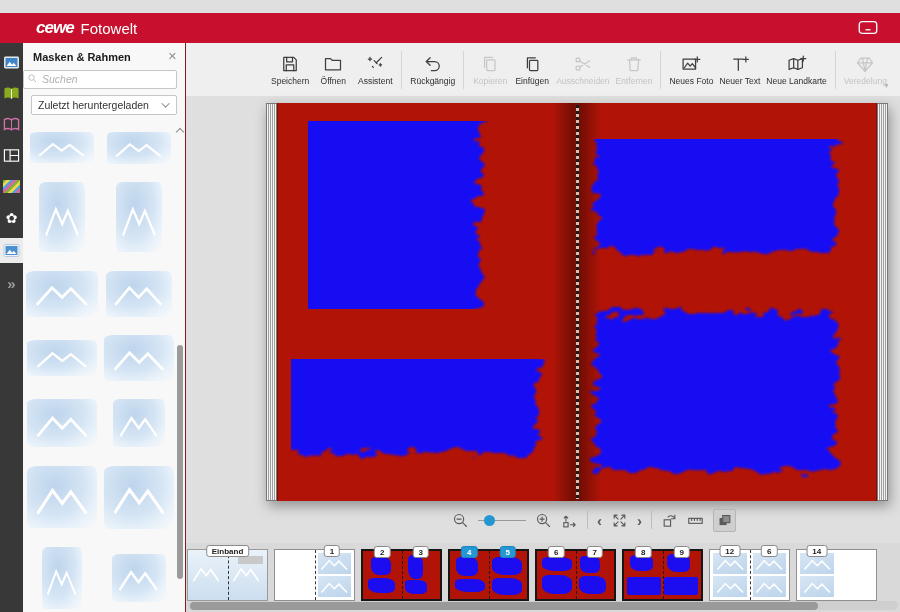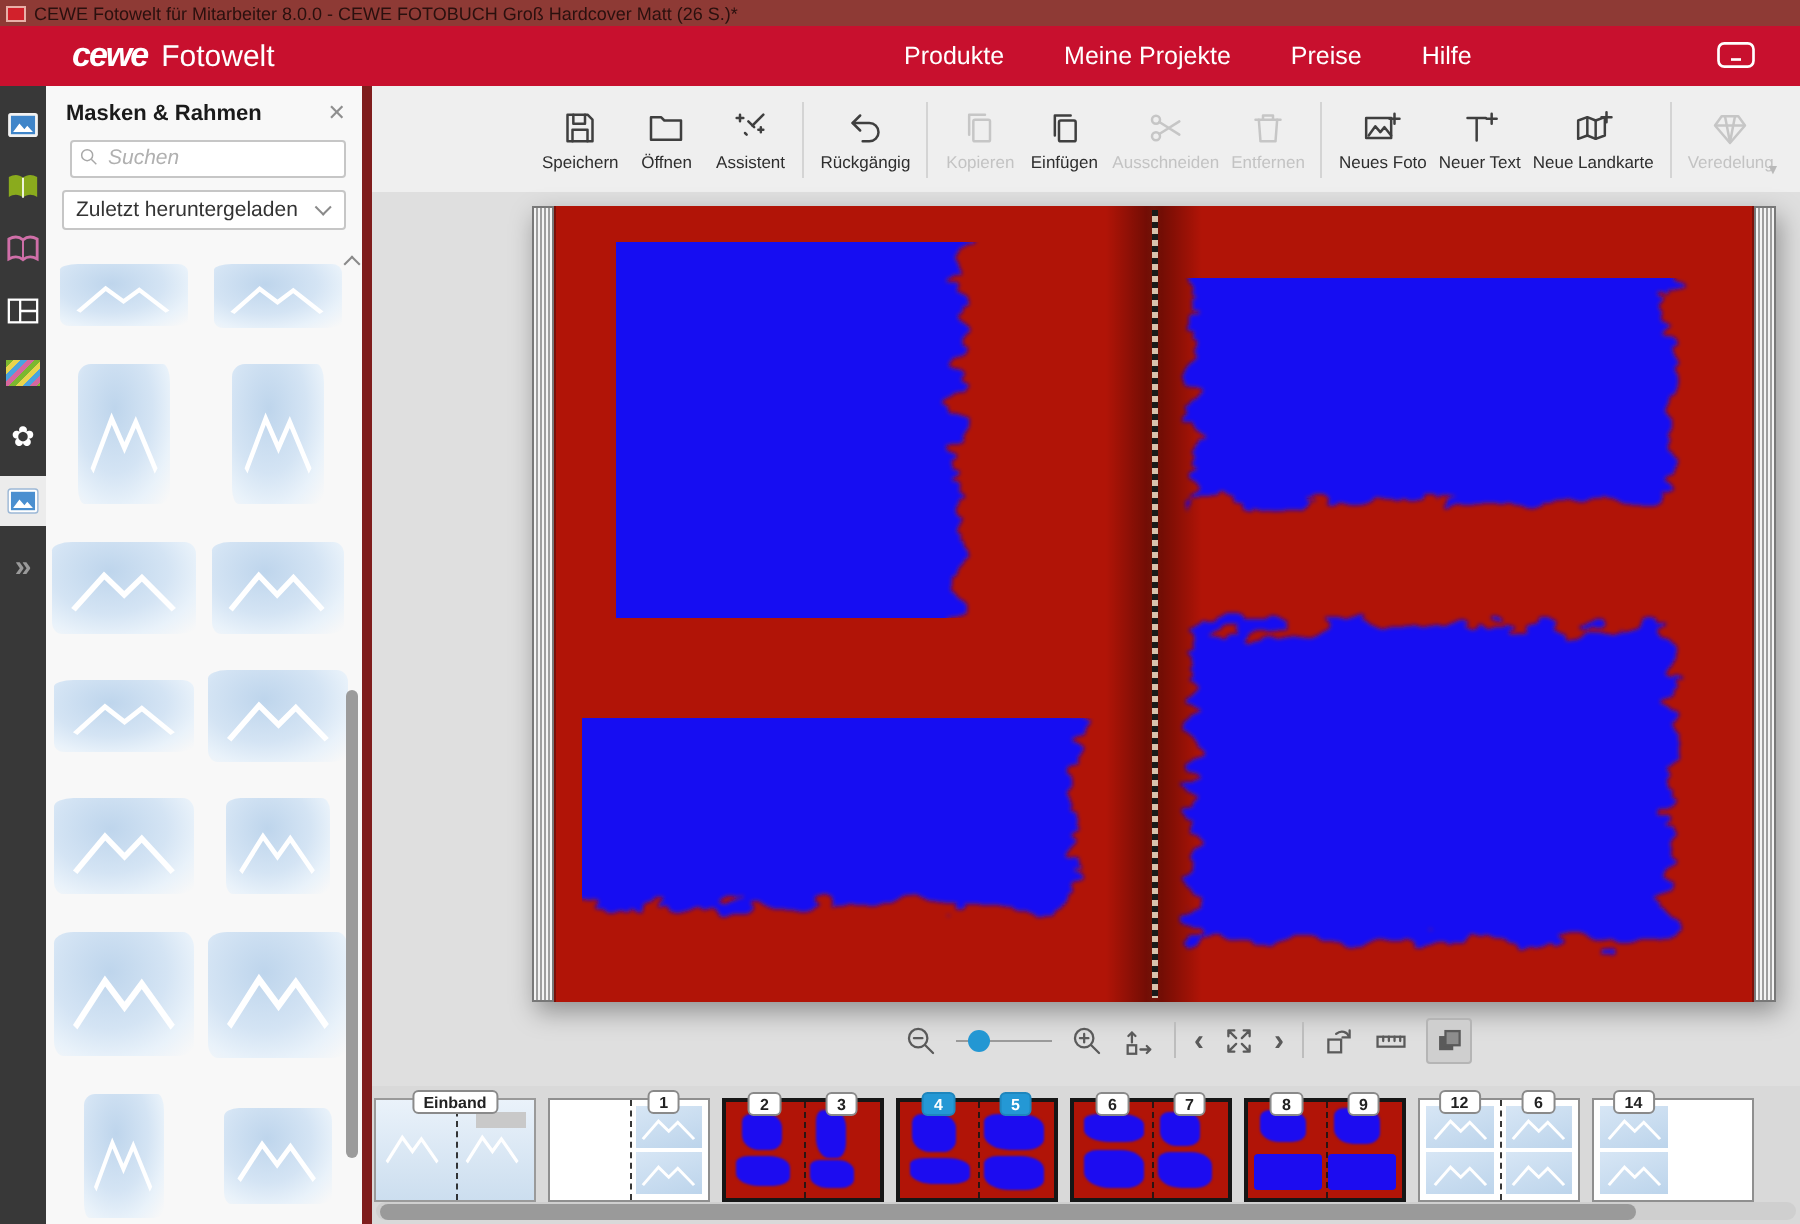--- a/index.html
+++ b/index.html
@@ -24,25 +24,25 @@
   
   .rail { position:absolute; left:0; top:43px; width:23px; height:569px; background:#383838; display:flex; flex-direction:column; align-items:center; padding-top:9px; gap:10px; }
   .rail-item { width:23px; height:21px; display:flex; align-items:center; justify-content:center; }
   .rail-item svg { width:17px; height:15px; }
   .rail-item.active { background:#ececec; height:25px; }
   .stripes { width:17px; height:13px; background:repeating-linear-gradient(135deg,#7cb82f 0 2.5px,#e8d44d 2.5px 5px,#4aa3df 5px 7.5px,#d6679f 7.5px 10px); }
   .flower { color:#fff; font-size:14px; line-height:1; }
   .expand { color:#9a9a9a; font-size:15px; font-weight:700; line-height:1; }
 
   
-  .panel { position:absolute; left:23px; top:43px; width:163px; height:569px; background:#f8f8f8; border-right:5px solid #7f1d1d; }
+  .panel { position:absolute; left:23px; top:43px; width:163px; height:569px; background:#f8f8f8; border-right:1px solid #7f1d1d; }
   .panel-head { display:flex; align-items:center; justify-content:space-between; padding:7px 8px 5px 10px; }
   .panel-title { font-size:11px; font-weight:700; color:#1a1a1a; }
   .close-x { color:#8f8f8f; font-size:11px; }
-  .searchbox { position:relative; margin:1px 8px 0 12px; }
+  .searchbox { position:relative; margin:1px 8px 0 0; }
   .searchbox input { width:100%; height:19px; border:1px solid #c6c6c6; border-radius:2px; background:#fff; font-size:10.5px; padding:0 4px 0 18px; color:#333; font-family:"Liberation Sans",sans-serif; }
   .searchbox input::placeholder { color:#b0b0b0; font-style:italic; }
   .searchbox svg { position:absolute; left:4px; top:4px; width:11px; height:11px; stroke:#a8a8a8; fill:none; stroke-width:1.6; }
   .selectbox { margin:6px 8px 0 8px; height:20px; border:1px solid #c6c6c6; border-radius:2px; background:#fff; display:flex; align-items:center; justify-content:space-between; padding:0 6px; }
   .selectbox .val { font-size:10.5px; color:#333; }
   .chev { width:6px; height:6px; border-left:1.4px solid #8a8a8a; border-bottom:1.4px solid #8a8a8a; transform:rotate(-45deg) translateY(-2px); }
   .chev-up { width:6px; height:6px; border-left:1.4px solid #8a8a8a; border-top:1.4px solid #8a8a8a; transform:rotate(45deg); }
   .tiles { position:absolute; left:0; top:84px; bottom:0; width:154px; overflow:hidden; display:grid; grid-template-columns:77px 77px; row-gap:13px; justify-items:center; align-items:center; padding-top:2px; }
   .tile { background:radial-gradient(ellipse at 40% 32%, #bed5ec 0%, #d4e4f4 48%, #e9f2fa 74%, rgba(255,255,255,0) 96%); border-radius:14% 8% 12% 7% / 9% 13% 8% 12%; position:relative; display:flex; align-items:center; justify-content:center; }
   .tile svg { width:82%; height:70%; }
@@ -103,36 +103,26 @@
   .ph-tile svg, .cov-m svg { width:90%; height:80%; }
   .graybox { position:absolute; right:5%; top:12%; width:32%; height:16%; background:#c9c9c9; }
   .hscroll { position:absolute; left:2px; top:58px; width:710px; height:9px; border-radius:5px; background:#cfcfcf; }
   .hthumb { position:absolute; left:2px; top:0.5px; width:628px; height:8px; border-radius:4px; background:#9a9a9a; }
 </style>
 </head>
 <body>
 
 <div class="app">
 
-  <div class="titlebar">
-    <span class="appicon"></span>
-    <span class="titletext">CEWE Fotowelt für Mitarbeiter 8.0.0 - CEWE FOTOBUCH Groß Hardcover Matt (26 S.)*</span>
-  </div>
 
   <div class="menubar">
     <div class="brand">
       <span class="script">cewe</span>
       <span class="word">Fotowelt</span>
     </div>
-    <div class="menus" id="menus">
-        <span class="menu-item">Produkte</span>
-        <span class="menu-item">Meine Projekte</span>
-        <span class="menu-item">Preise</span>
-        <span class="menu-item">Hilfe</span>
-      </div>
     <div class="msgicon">
       <svg viewBox="0 0 24 17">
           <rect x="1.5" y="1.5" width="21" height="14" rx="3.5"></rect>
           <path d="M9 11.2h6"></path>
         </svg>
     </div>
   </div>
 
   <div class="rail" id="rail">
       <div class="rail-item">

